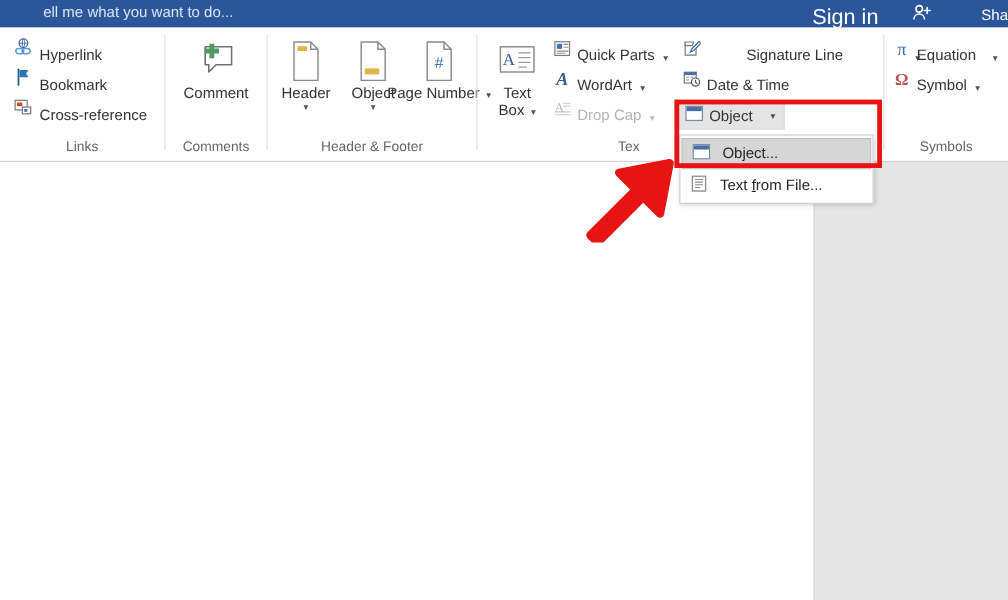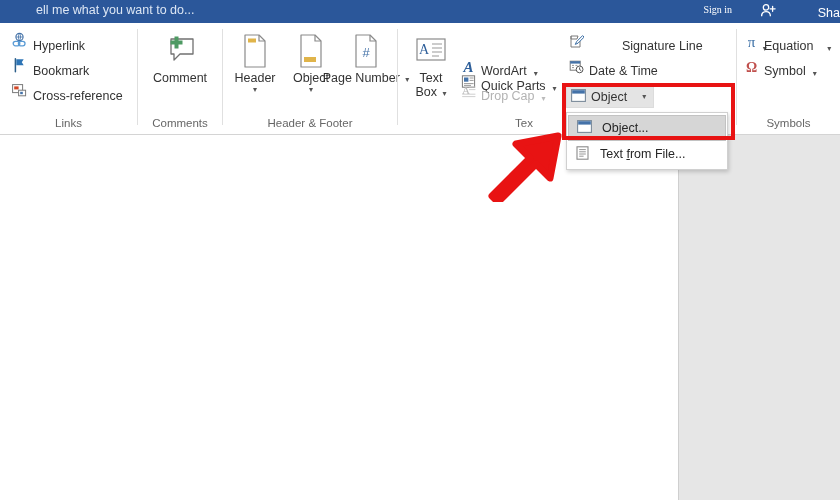--- a/index.html
+++ b/index.html
@@ -31,24 +31,23 @@
     position: absolute;
     left: 0; top: 3px;
     font-size: 12.5px;
     color: #dce6f4;
     white-space: nowrap;
     margin-left: 36px;
   }
   .signin {
     position: absolute;
     right: 108px; top: 4px;
-    font-size: 10px;
+    font-size: 18px;
     color: #ffffff;
     white-space: nowrap;
-    font-family: Liberation Serif, serif;
   }
   .share-wrap {
     position: absolute;
     right: 0; top: 3px;
     display: flex;
     align-items: center;
     gap: 5px;
     white-space: nowrap;
   }
   .share-ico { display: block; }
@@ -341,21 +340,21 @@
           <svg width="34" height="30" viewBox="0 0 34 30">
             <rect x="3" y="3" width="28" height="21" fill="#ffffff" stroke="#8a8a8a" stroke-width="1.2"></rect>
             <text x="10" y="18" font-family="Liberation Serif, serif" font-size="14" fill="#2e5f9a" text-anchor="middle">A</text>
             <path d="M18 8h10M18 12h10M18 16h10M18 20h7" stroke="#9a9a9a" stroke-width="1.1"></path>
           </svg>
         </span>
         <span class="vlbl">Text</span>
         <span class="vlbl">Box <span class="caret">▾</span></span>
       </div>
 
-      <div class="hbtn" style="left:60px; top:8px;margin-top:40px;">
+      <div class="hbtn" style="left:60px; top:8px;">
         <span>
           <svg width="15" height="15" viewBox="0 0 15 15">
             <rect x="1.4" y="1.8" width="12.2" height="11.4" fill="#ffffff" stroke="#7a7a7a" stroke-width="1"></rect>
             <rect x="3" y="3.5" width="4.4" height="4.2" fill="#4472a8"></rect>
             <path d="M8.6 4h4M8.6 6.4h4M3 9.6h9.6M3 11.4h7" stroke="#8f8f8f" stroke-width="0.9"></path>
           </svg>
         </span>
         <span class="lbl">Quick Parts</span>
         <span class="caret">▾</span>
       </div>

